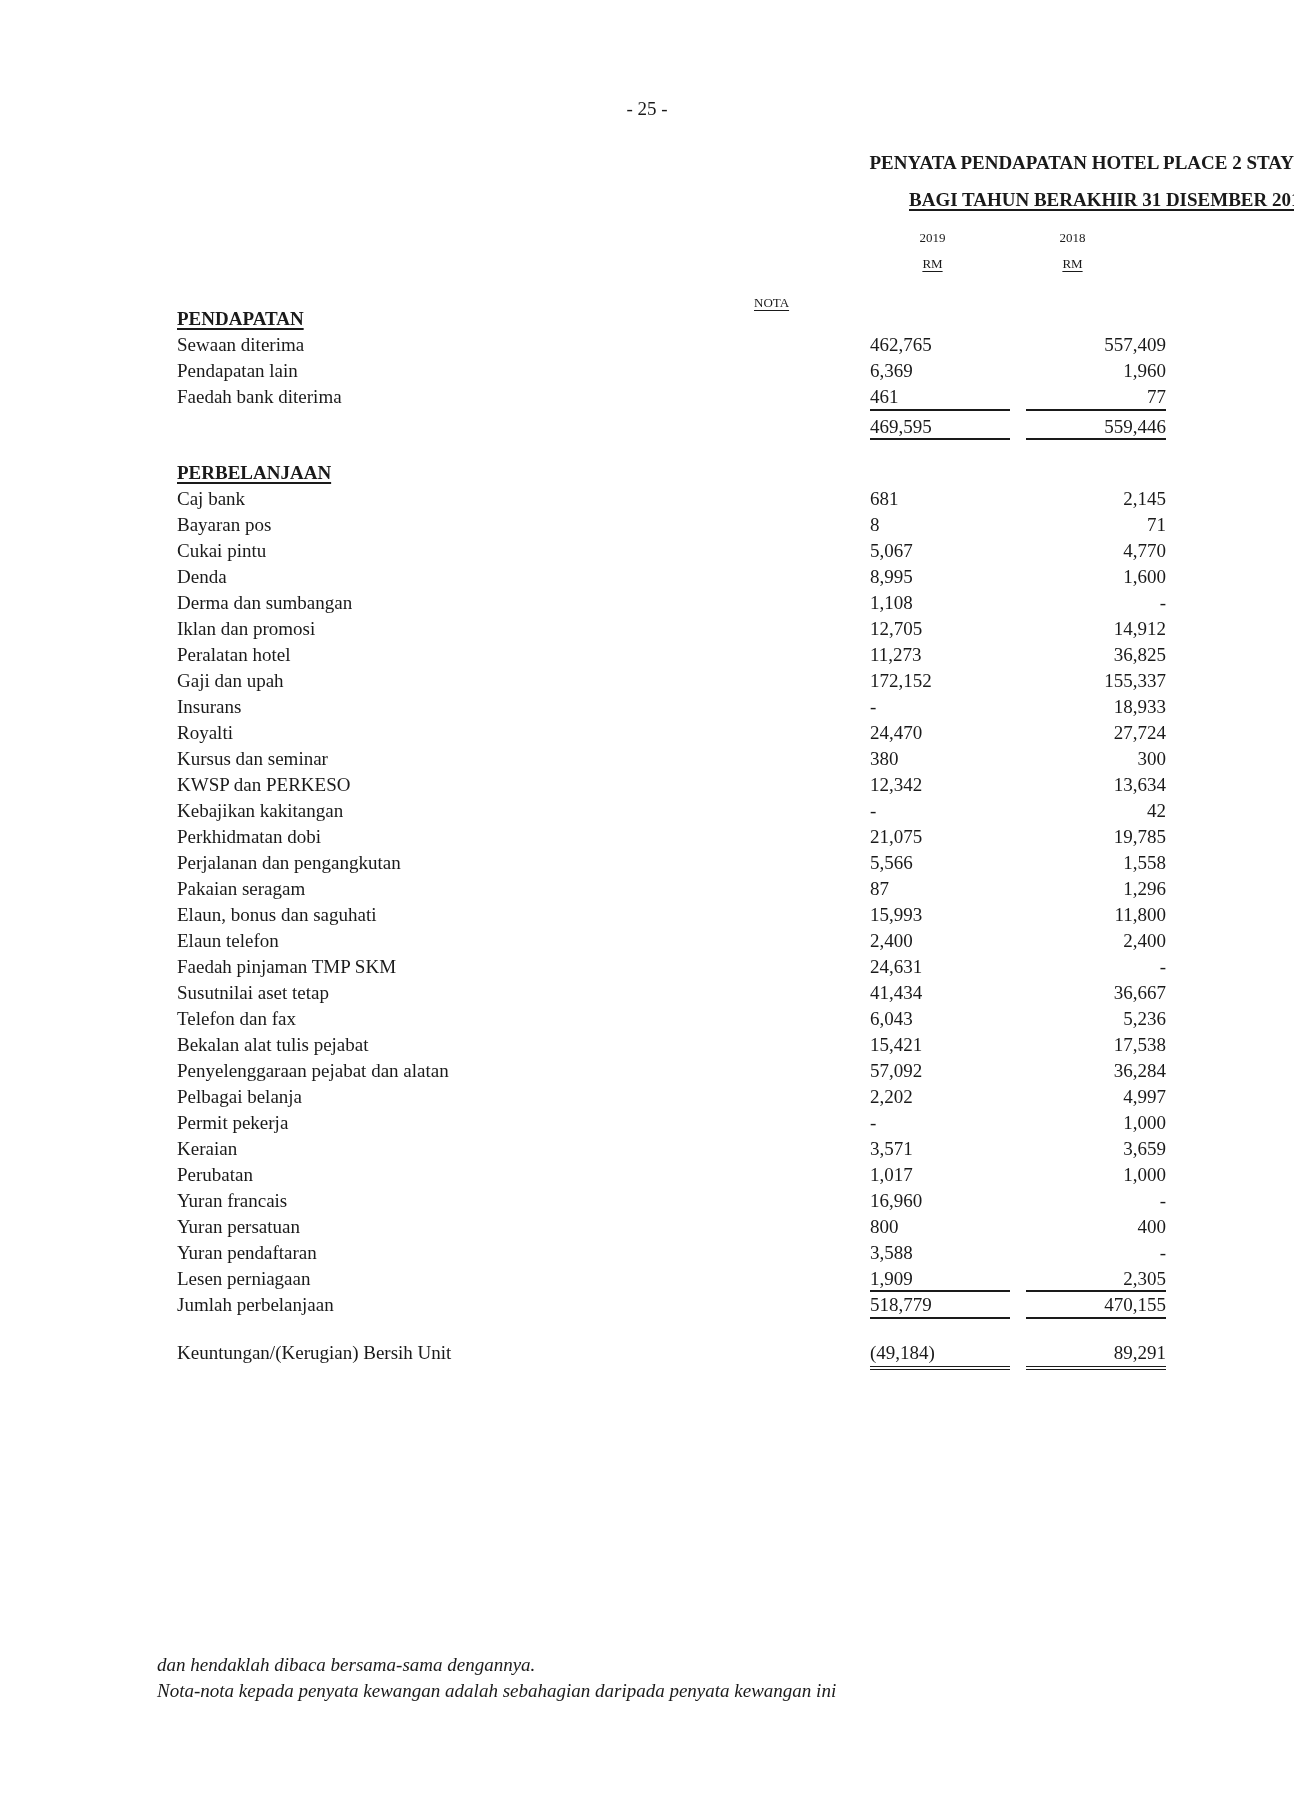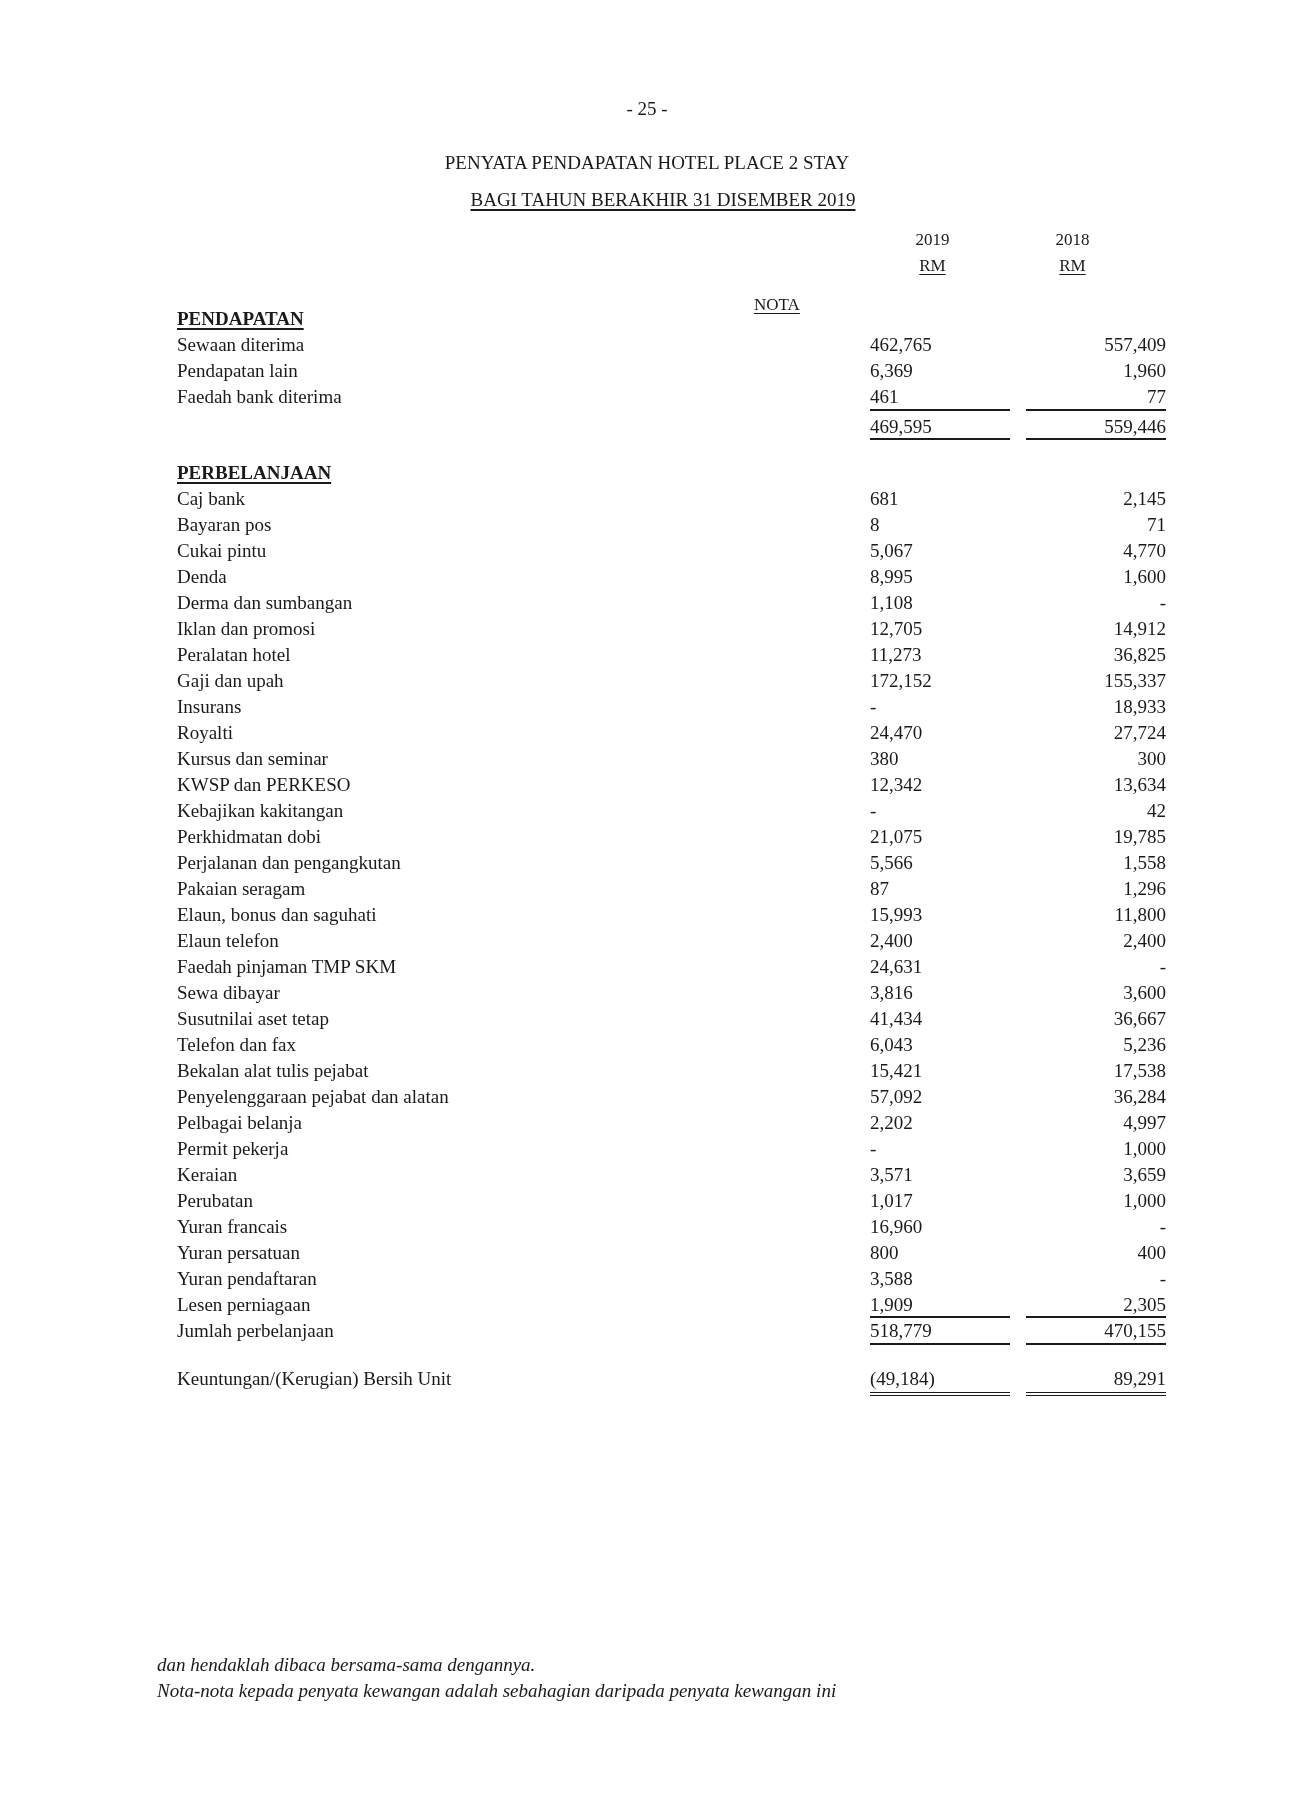--- a/index.html
+++ b/index.html
@@ -2,25 +2,25 @@
 <html><head>
 <meta charset="utf-8">
 <style>
   html, body { margin: 0; padding: 0; background: #ffffff; }
   body {
     width: 1294px; height: 1800px; position: relative; overflow: hidden;
     font-family: "Liberation Serif", "DejaVu Serif", serif;
     color: #1a1a1a; font-size: 19px;
   }
   .page-number { position: absolute; top: 98px; left: 0; width: 1294px; text-align: center; font-size: 19px; }
-  .title { position: absolute; left: 0; width: 1294px; text-align: center; font-weight: normal; font-size: 19px; }
+  .title { position: absolute; left: 0; width: 1294px; text-align: right; font-weight: bold; font-size: 19px; }
   .title1 { top: 152px; }
   .title2 { top: 189px; text-decoration: underline; text-decoration-thickness: 2px; text-underline-offset: 3px; margin-left: 16px; }
 
-  .col-hdr { position: absolute; font-size: 17px; }
+  .col-hdr { position: absolute; font-size: 13px; }
   .nota-hdr { left: 754px; top: 256px; text-decoration: underline; text-underline-offset: 3px; margin-top: 39px; }
   .y2019 { left: 890px; top: 230px; width: 85px; text-align: center; }
   .y2018 { left: 1030px; top: 230px; width: 85px; text-align: center; }
   .rm2019 { left: 890px; top: 256px; width: 85px; text-align: center; text-decoration: underline; text-underline-offset: 3px; }
   .rm2018 { left: 1030px; top: 256px; width: 85px; text-align: center; text-decoration: underline; text-underline-offset: 3px; }
 
   .section { position: absolute; left: 157px; width: 1000px; margin-left: 20px; }
   .sec-head { font-weight: bold; text-decoration: underline; text-decoration-thickness: 2px; text-underline-offset: 3px; height: 26px; line-height: 26px; }
   .row { position: relative; height: 26px; line-height: 26px; }
   .row .lbl { position: absolute; left: 0; }
@@ -172,25 +172,20 @@
         <span class="lbl">Elaun telefon</span>
         <span class="v1">2,400</span>
         <span class="v2">2,400</span>
       </div>
       <div class="row">
         <span class="lbl">Faedah pinjaman TMP SKM</span>
         <span class="v1">24,631</span>
         <span class="v2">-</span>
       </div>
       <div class="row">
-        <span class="lbl">Sewa dibayar</span>
-        <span class="v1">3,816</span>
-        <span class="v2">3,600</span>
-      </div>
-      <div class="row">
         <span class="lbl">Susutnilai aset tetap</span>
         <span class="v1">41,434</span>
         <span class="v2">36,667</span>
       </div>
       <div class="row">
         <span class="lbl">Telefon dan fax</span>
         <span class="v1">6,043</span>
         <span class="v2">5,236</span>
       </div>
       <div class="row">

